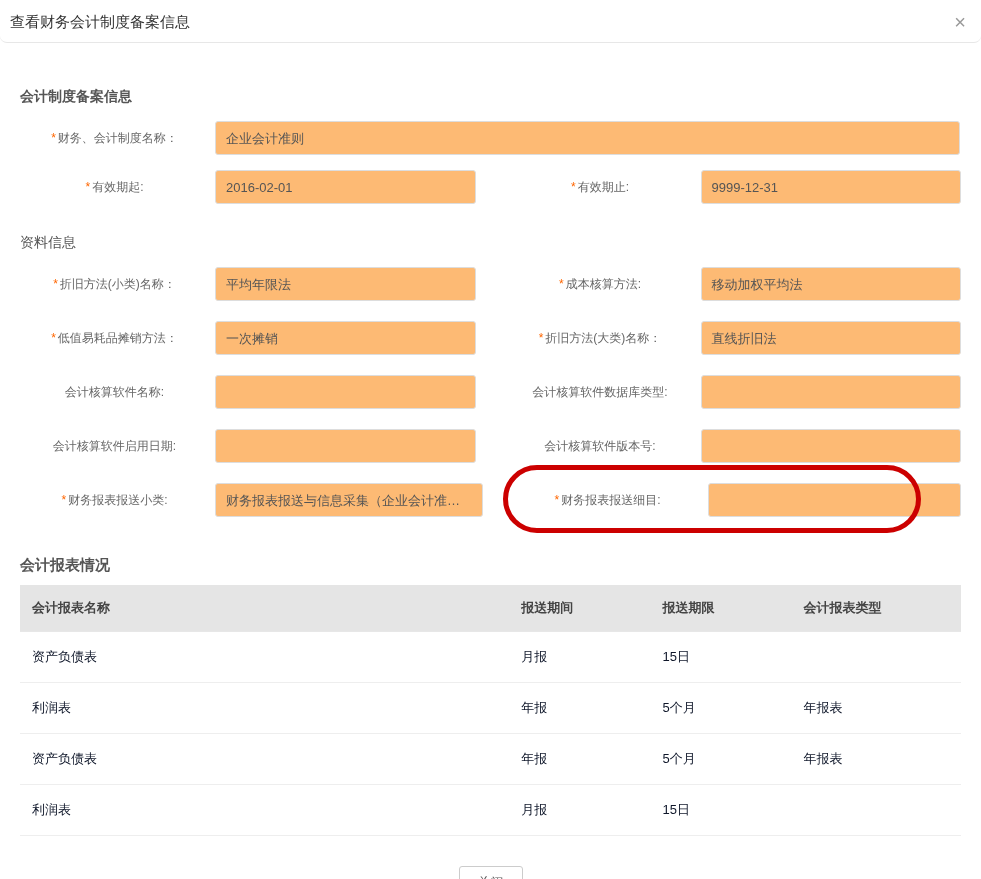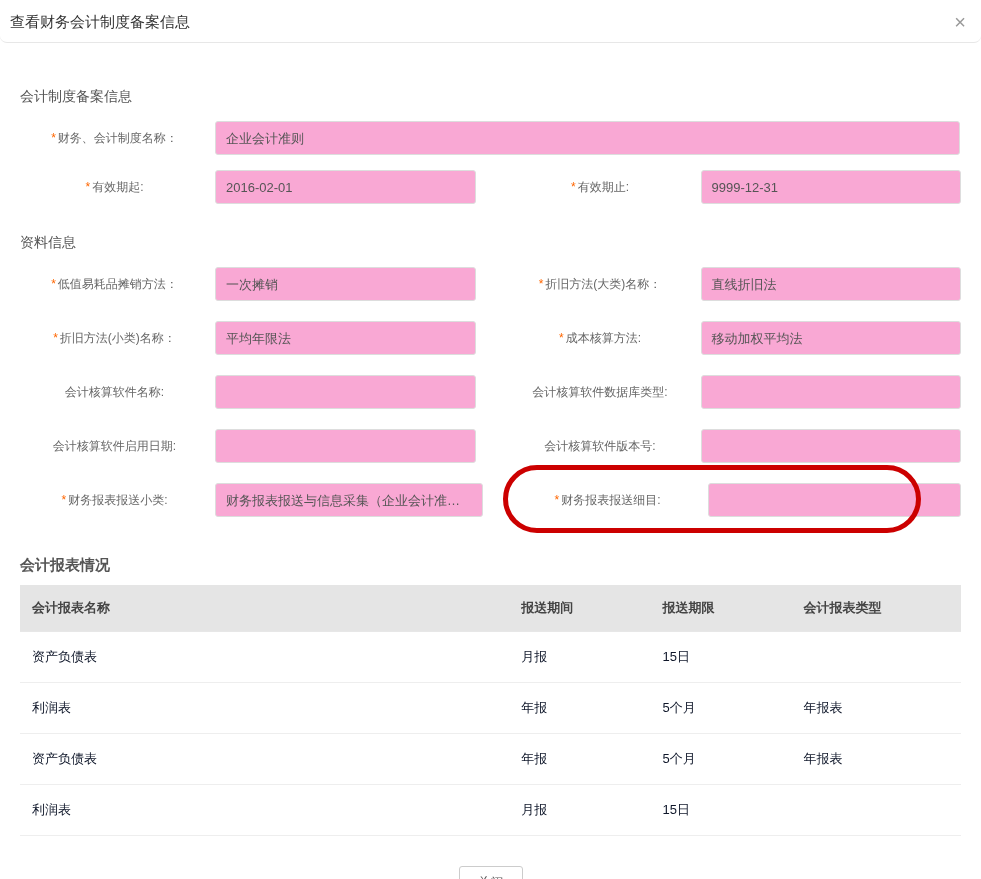--- a/index.html
+++ b/index.html
@@ -38,20 +38,21 @@
       padding: 20px 20px 10px 20px;
     }
     .section-title {
       font-size: 14px;
       color: #555;
       margin-top: 25px;
       margin-bottom: 10px;
       font-weight: normal;
     }
     .section-title.first {
+      font-weight: bold;
     }
     .form-row-full {
       display: flex;
       align-items: center;
       margin-bottom: 5px;
       padding: 5px 0;
     }
     .form-row-two {
       display: flex;
       width: 100%;
@@ -79,21 +80,21 @@
       margin-right: 2px;
     }
     .form-input {
       flex: 1;
       max-width: 268px;
       height: 34px;
       line-height: 34px;
       padding: 0 10px;
       border: 1px solid #ddd;
       border-radius: 3px;
-      background: #f9a8d4;
+      background: #fdba74;
       color: #555;
       font-size: 13px;
       overflow: hidden;
       text-overflow: ellipsis;
       white-space: nowrap;
     }
     .form-input.wide {
       max-width: 745px;
     }
     .highlight-wrap {
@@ -182,37 +183,37 @@
     <div class="form-col right">
       <div class="form-label"><span class="req">*</span><span>有效期止:</span></div>
       <div class="form-input">9999-12-31</div>
     </div>
   </div>
 
   <div class="section-title">资料信息</div>
 
   <div class="form-row-two">
     <div class="form-col">
+      <div class="form-label"><span class="req">*</span><span>折旧方法(小类)名称：</span></div>
+      <div class="form-input">平均年限法</div>
+    </div>
+    <div class="form-col right">
+      <div class="form-label"><span class="req">*</span><span>成本核算方法:</span></div>
+      <div class="form-input">移动加权平均法</div>
+    </div>
+  </div>
+
+  <div class="form-row-two">
+    <div class="form-col">
       <div class="form-label"><span class="req">*</span><span>低值易耗品摊销方法：</span></div>
       <div class="form-input">一次摊销</div>
     </div>
     <div class="form-col right">
       <div class="form-label"><span class="req">*</span><span>折旧方法(大类)名称：</span></div>
       <div class="form-input">直线折旧法</div>
-    </div>
-  </div>
-
-  <div class="form-row-two">
-    <div class="form-col">
-      <div class="form-label"><span class="req">*</span><span>折旧方法(小类)名称：</span></div>
-      <div class="form-input">平均年限法</div>
-    </div>
-    <div class="form-col right">
-      <div class="form-label"><span class="req">*</span><span>成本核算方法:</span></div>
-      <div class="form-input">移动加权平均法</div>
     </div>
   </div>
 
   <div class="form-row-two">
     <div class="form-col">
       <div class="form-label"><span>会计核算软件名称:</span></div>
       <div class="form-input"></div>
     </div>
     <div class="form-col right">
       <div class="form-label"><span>会计核算软件数据库类型:</span></div>

